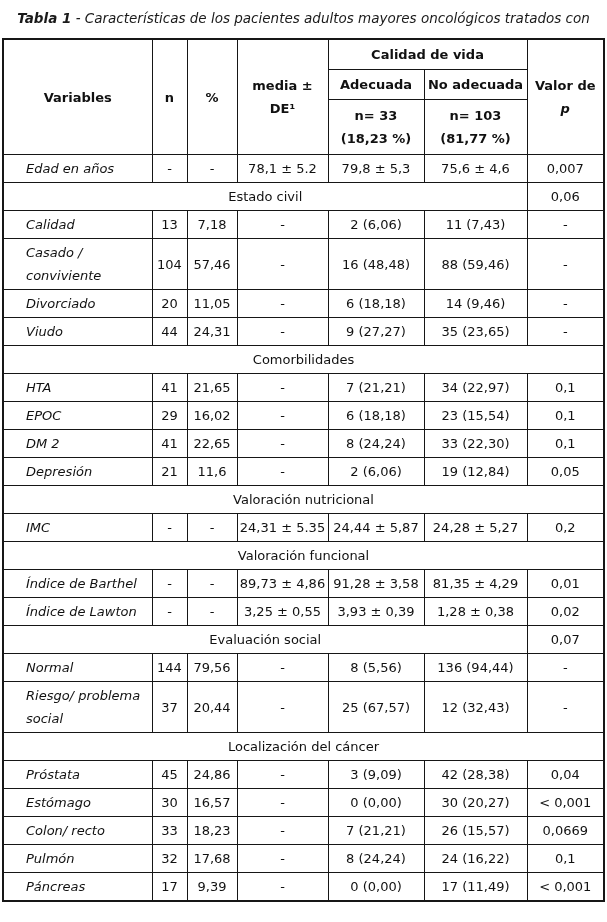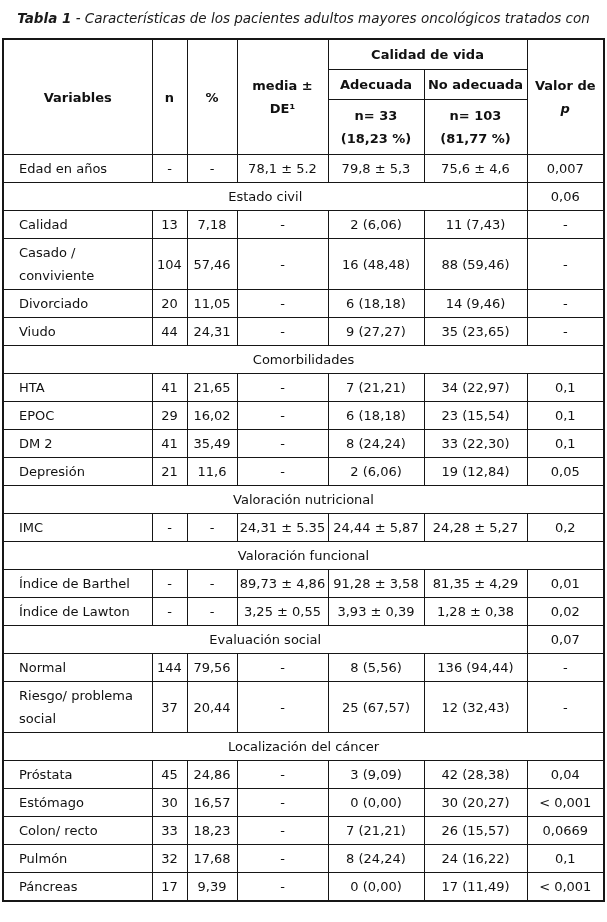--- a/index.html
+++ b/index.html
@@ -30,21 +30,21 @@
     border: 1px solid #161616;
     font-size: 13px;
     line-height: 23px;
     padding: 2px 2px;
     text-align: center;
     vertical-align: middle;
     color: #111111;
   }
   .tbl th { font-weight: bold; padding: 3px 2px; }
   .tbl th.twoline { line-height: 23px; padding: 4px 2px; }
-  td.var { text-align: left; padding-left: 15px; padding-right: 4px; }
+  td.var { text-align: left; padding-left: 22px; padding-right: 4px; font-style: italic; }
   td.num { white-space: nowrap; }
   td.section { }
   .italic { font-style: italic; }
 </style>
 </head>
 <body>
 
 <div class="page">
 
   <div class="caption">
@@ -158,21 +158,21 @@
         <td class="num">29</td>
         <td class="num">16,02</td>
         <td class="num">-</td>
         <td class="num">6 (18,18)</td>
         <td class="num">23 (15,54)</td>
         <td class="num">0,1</td>
       </tr>
       <tr>
         <td class="var">DM 2</td>
         <td class="num">41</td>
-        <td class="num">35,49</td>
+        <td class="num">22,65</td>
         <td class="num">-</td>
         <td class="num">8 (24,24)</td>
         <td class="num">33 (22,30)</td>
         <td class="num">0,1</td>
       </tr>
       <tr>
         <td class="var">Depresión</td>
         <td class="num">21</td>
         <td class="num">11,6</td>
         <td class="num">-</td>

